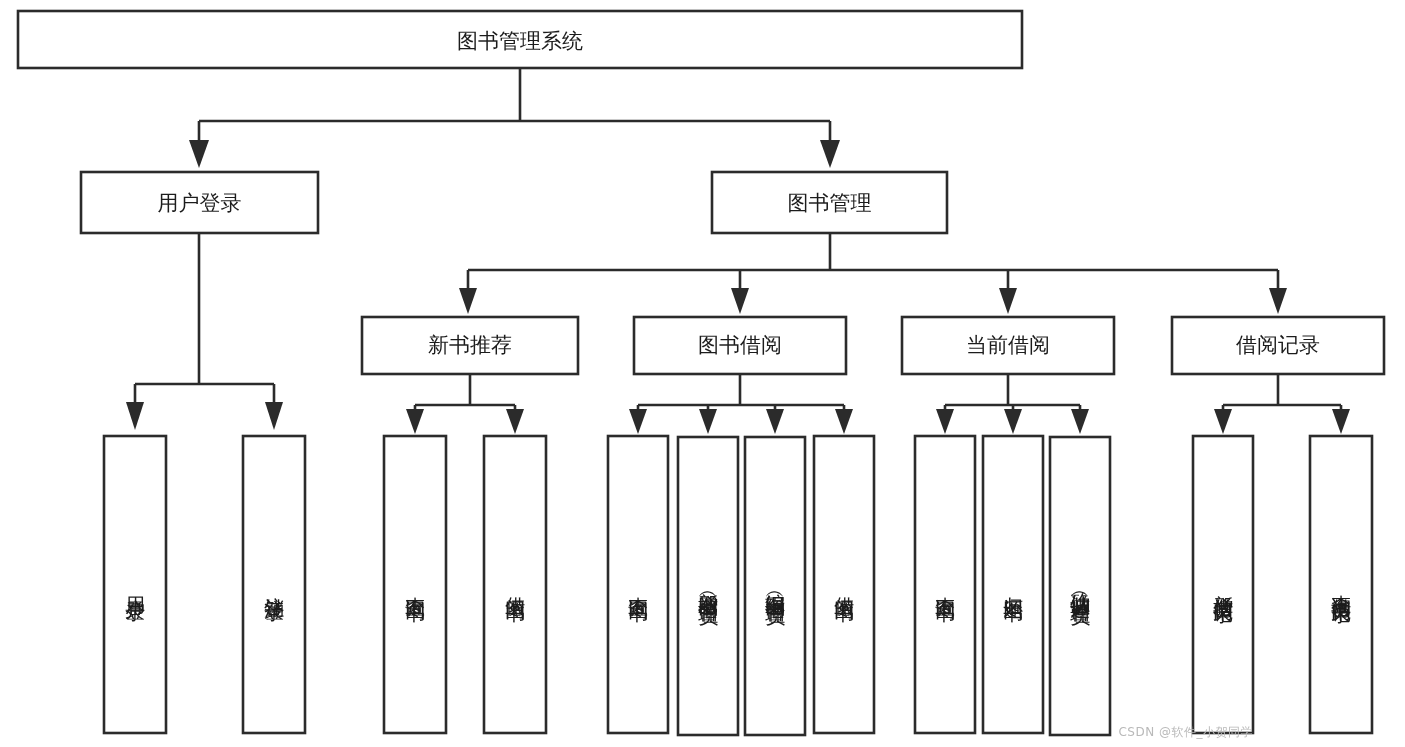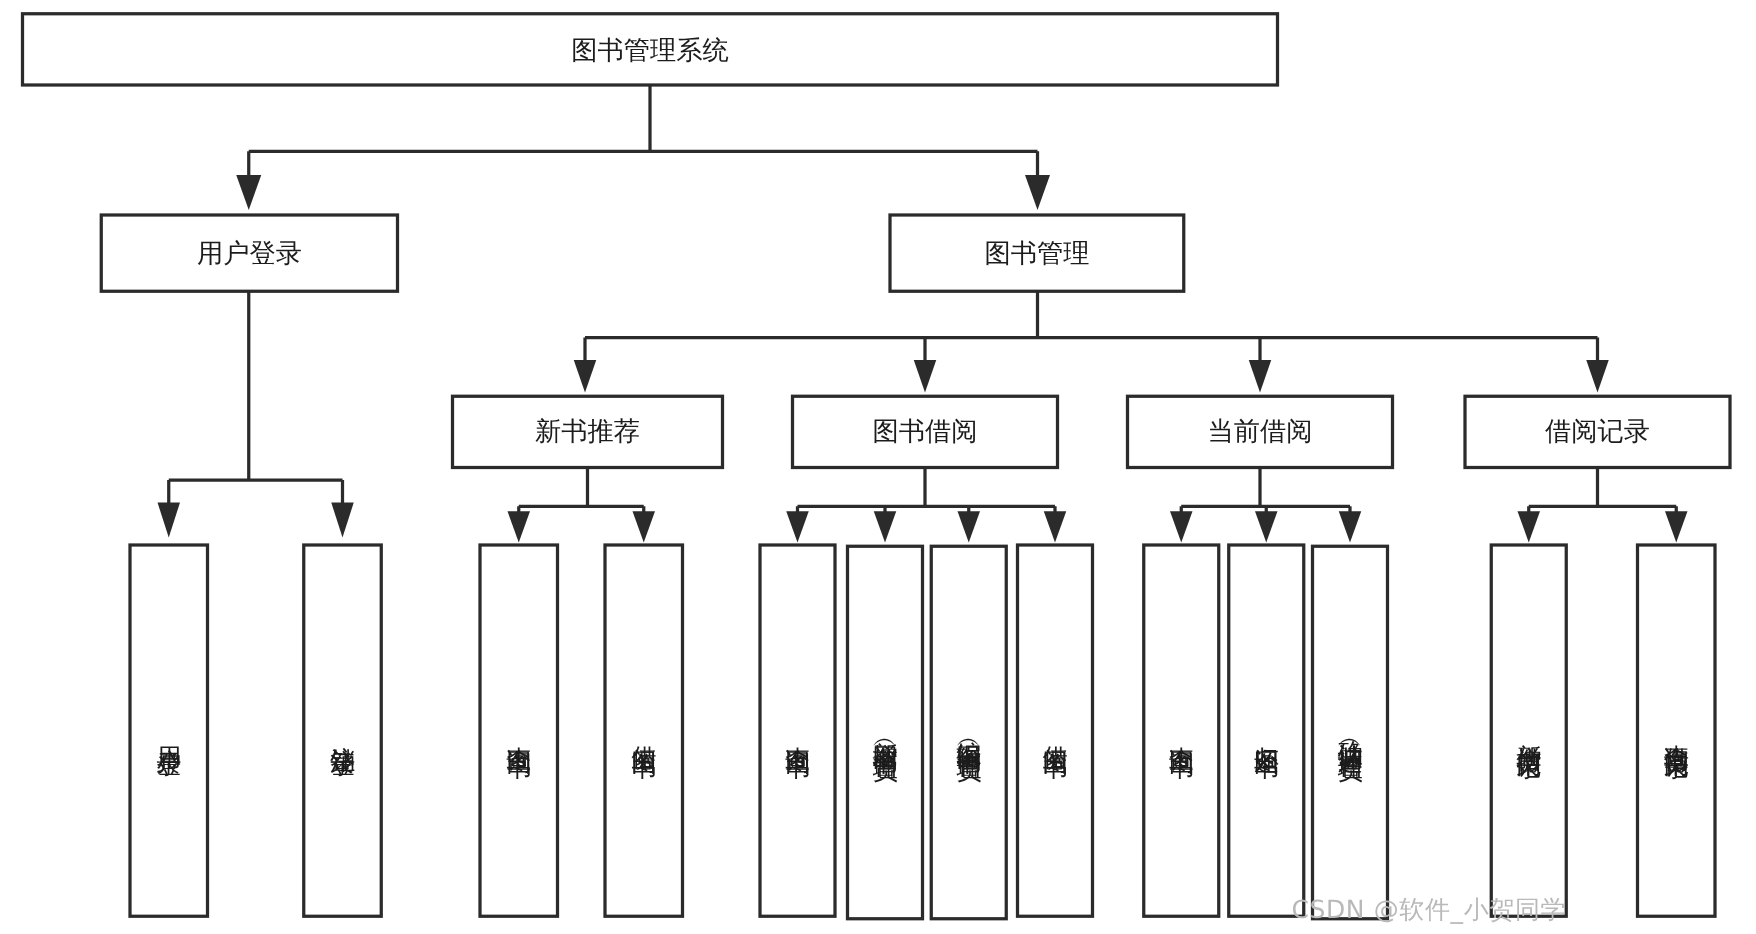--- a/index.html
+++ b/index.html
@@ -65,21 +65,21 @@
     line-height: 1.08;
     color: #1c1c1c;
     letter-spacing: 2px;
     white-space: nowrap;
   }
   .watermark {
     position: absolute;
     right: 10px;
     bottom: 6px;
     font-family: "DejaVu Sans", "Liberation Sans", sans-serif;
-    font-size: 20px;
+    font-size: 12px;
     color: #b9b9b9;
     white-space: nowrap;
     letter-spacing: 0.5px;
   }
 </style>
 </head>
 <body>
 
 <div id="diagram-root">
 

